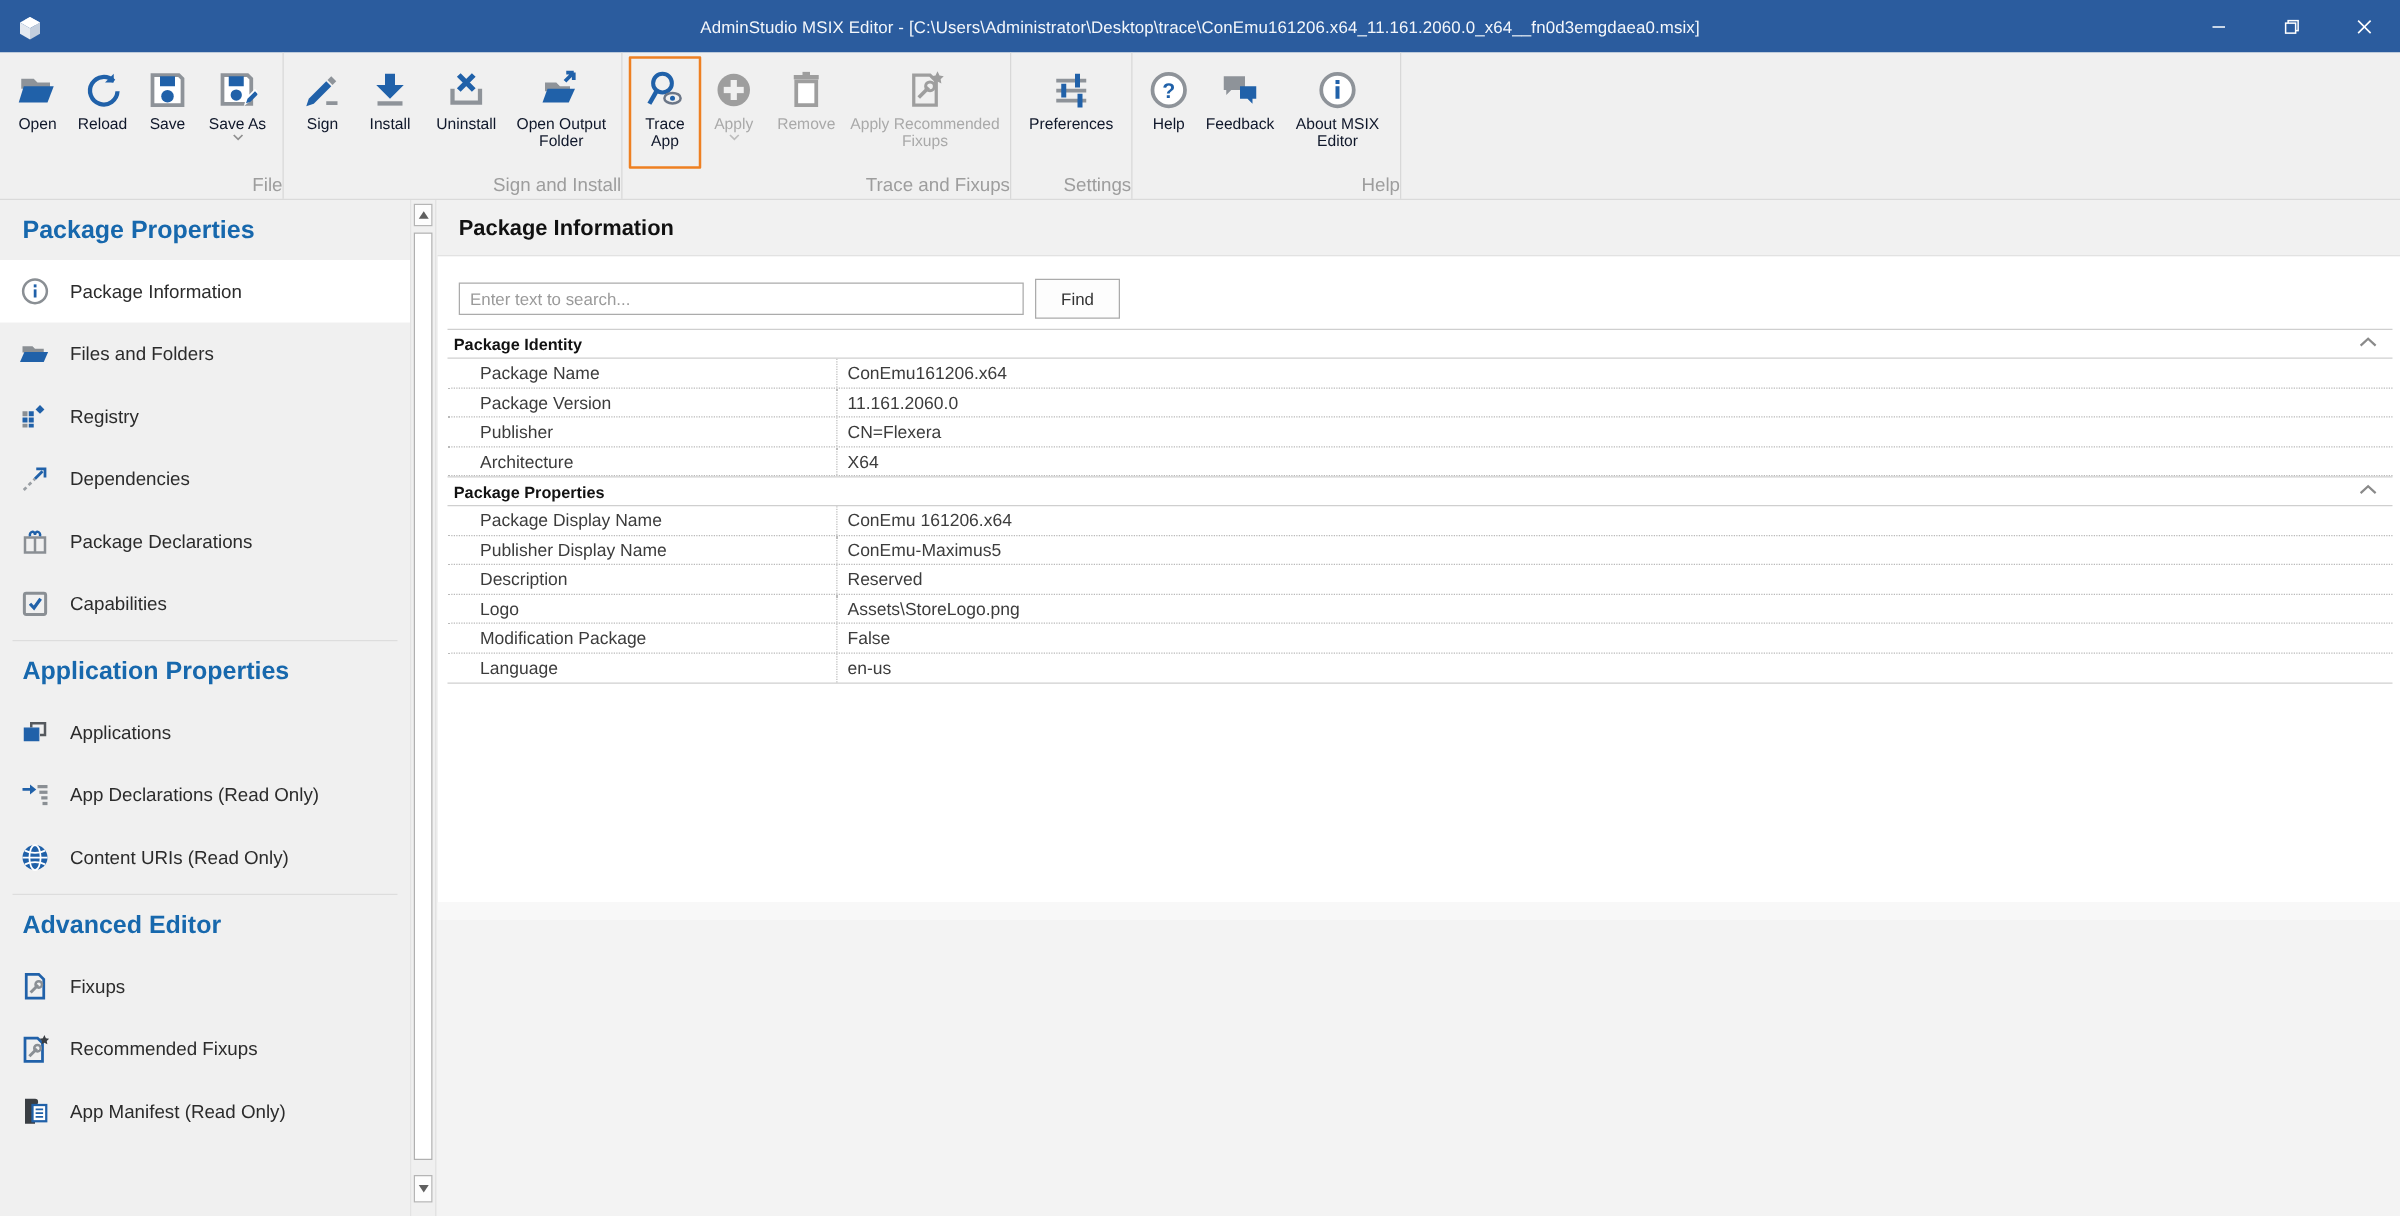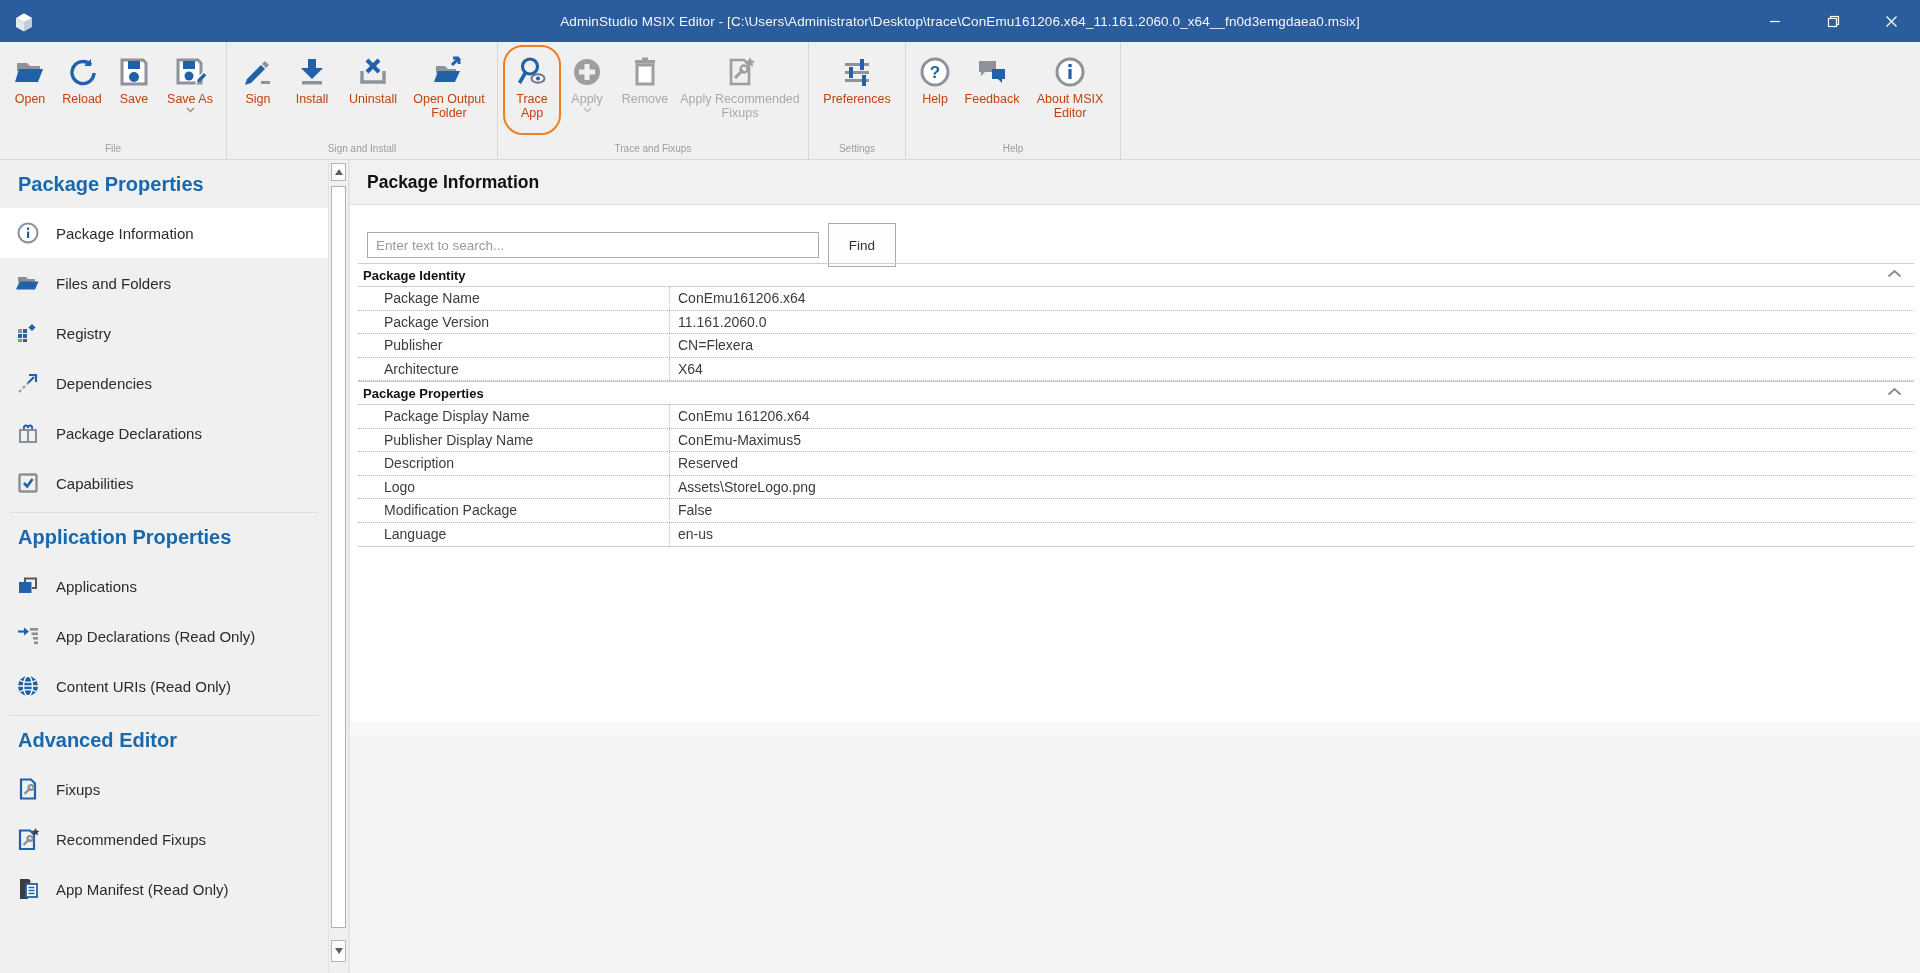--- a/index.html
+++ b/index.html
@@ -14,27 +14,27 @@
     display:flex; align-items:center; justify-content:center;
     font-size:13.5px; color:#f4f7fb; letter-spacing:.1px; }
   .win-controls { position:absolute; right:0; top:0; height:42px; display:flex; }
   .win-btn { width:58px; height:42px; display:flex; align-items:center; justify-content:center; cursor:default; }
 
   
   .ribbon { position:absolute; left:0; top:42px; width:1920px; height:118px;
     background:#f0f0f0; border-bottom:1px solid #dadada; display:flex; }
   .rgroup { height:100%; display:flex; flex-direction:column; border-right:1px solid #d8d8d8; }
   .rgroup-buttons { flex:1; display:flex; align-items:flex-start; padding:3px 5px 0 5px; }
-  .rgroup-label { height:19px; text-align:center; font-size:10px; color:#9d9d9d; line-height:17px; }
+  .rgroup-label { height:19px; text-align:right; font-size:15px; color:#9d9d9d; line-height:17px; }
   .rbtn { display:flex; flex-direction:column; align-items:center; padding-top:7px;
     min-height:90px; border:2px solid transparent; border-radius:1px; }
   .rbtn .icn { height:36px; display:flex; align-items:center; justify-content:center; }
-  .rbtn .lbl { font-size:12.5px; color:#c2410c; text-align:center; line-height:1.15; margin-top:2px; }
+  .rbtn .lbl { font-size:12.5px; color:#0f172a; text-align:center; line-height:1.15; margin-top:2px; }
   .rbtn.disabled .lbl { color:#a9a9a9; }
-  .rbtn.highlight { border-color:#ee8022;border-radius:20px; }
+  .rbtn.highlight { border-color:#ee8022; }
   .chev { margin-top:1px; line-height:0; }
 
   
   .sidebar { position:absolute; left:0; top:160px; width:328px; height:813px;
     background:#f0f0f0; overflow:hidden; }
   .side-heading { font-size:20px; font-weight:bold; color:#1768ad;
     padding:13px 0 12px 18px; }
   .side-sep { border-top:1px solid #dddddd; margin:4px 10px 0 10px; }
   .side-item { height:50px; display:flex; align-items:center; cursor:default; }
   .side-item.selected { background:#ffffff; }
@@ -55,21 +55,21 @@
   
   .main { position:absolute; left:349px; top:160px; width:1571px; height:813px;
     background:#ffffff; border-left:1px solid #e6e6e6; }
   .main-header { height:45px; background:#f1f1f1; border-bottom:1px solid #e2e2e2;
     display:flex; align-items:center; padding-left:17px;
     font-size:17.5px; font-weight:bold; color:#111; }
   .search-row { display:flex; align-items:center; margin:18px 0 0 17px; }
   .search-input { width:452px; height:26px; border:1px solid #ababab; background:#fff;
     font-family:"Liberation Sans", sans-serif; font-size:13.5px; color:#333; padding:0 8px; outline:none; }
   .search-input::placeholder { color:#9a9a9a; }
-  .find-btn { width:68px; height:44px; margin-left:9px; border:1px solid #ababab;
+  .find-btn { width:68px; height:32px; margin-left:9px; border:1px solid #ababab;
     background:#fdfdfd; font-family:"Liberation Sans", sans-serif; font-size:13.5px; color:#333; }
 
   .ptable { position:absolute; left:8px; top:103px; width:1556px; border-bottom:1px solid #cfcfcf; }
   .sect-header { position:relative; height:24px; line-height:23px;
     border-top:1px solid #cfcfcf; border-bottom:1px solid #cfcfcf;
     font-size:13px; font-weight:bold; color:#111; padding-left:5px; }
   .sect-chevron { position:absolute; right:12px; top:5px; line-height:0; }
   .prow { display:flex; height:23.5px; border-bottom:1px dotted #b9b9b9; font-size:14px; color:#3c3c3c; }
   .prow:last-child { border-bottom:none;align-items:center; }
   .pcell-label { width:311px; padding-left:26px; line-height:22.5px;

